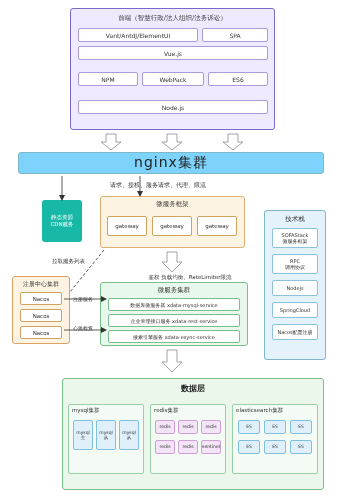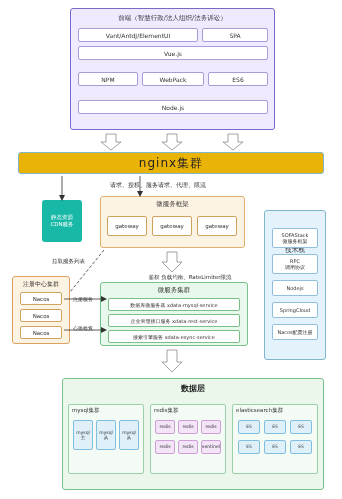--- a/index.html
+++ b/index.html
@@ -23,22 +23,22 @@
   }
   #frontend-title{left:70px;top:12px;width:205px;height:12px;font-size:6.5px;color:#333;}
   .fe-cell{
     box-sizing:border-box;border:1px solid #a99ad8;background:#ffffff;border-radius:2px;
     display:flex;align-items:center;justify-content:center;font-size:6px;color:#333;
   }
 
   
   #nginx{
     left:18px;top:152px;width:306px;height:22px;
-    border:1px solid #7fb6c9;background:#eab308;border-radius:3px;
-    font-size:12px;color:#222;letter-spacing:1px;
+    border:1px solid #7fb6c9;background:#7dd3fc;border-radius:3px;
+    font-size:14px;color:#222;letter-spacing:1px;
   }
   #nginx-note{left:110px;top:180px;width:200px;height:10px;font-size:6px;color:#333;justify-content:flex-start;}
 
   
   #cdn{
     left:42px;top:200px;width:40px;height:42px;
     background:#17b8a6;border-radius:3px;color:#fff;font-size:5.5px;
   }
 
   
@@ -50,21 +50,21 @@
   .gw-cell{
     box-sizing:border-box;border:1px solid #cfa25f;background:#ffffff;border-radius:2px;
     display:flex;align-items:center;justify-content:center;font-size:5.5px;color:#333;
   }
 
   
   #tech{
     left:264px;top:210px;width:62px;height:150px;
     border:1px solid #7fb6c9;background:#e3f2fb;border-radius:3px;
   }
-  #tech-title{left:264px;top:214px;width:62px;height:10px;font-size:6.5px;color:#333;margin-top:31px;}
+  #tech-title{left:264px;top:214px;width:62px;height:10px;font-size:6.5px;color:#333;}
   .tech-cell{
     box-sizing:border-box;border:1px solid #8fc0dc;background:#ffffff;border-radius:2px;
     display:flex;align-items:center;justify-content:center;text-align:center;font-size:5px;color:#333;
     line-height:1.3;
   }
 
   
   #mq-note{left:52px;top:256px;width:90px;height:10px;font-size:5.5px;color:#333;justify-content:flex-start;}
   #limit-note{left:125px;top:272px;width:130px;height:10px;font-size:5.5px;color:#333;justify-content:center;}
 

